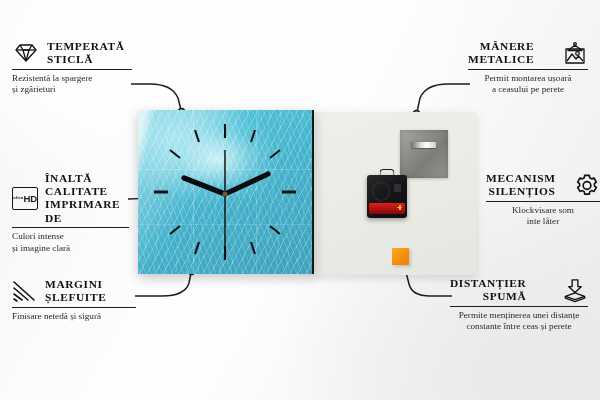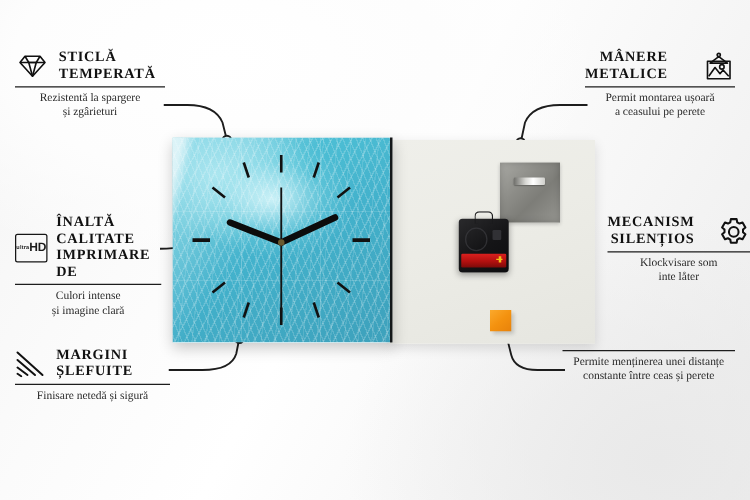--- a/index.html
+++ b/index.html
@@ -24,21 +24,20 @@
   .ttl{
     font-family:"Liberation Serif", serif;
     font-weight:700;letter-spacing:.055em;
     font-size:11.4px;line-height:13.2px;text-transform:uppercase;color:#111;
   }
   .feat.right .ttl{text-align:right;}
   .rule{height:1.15px;background:#1d1d1d;margin:2.5px 0 3px;}
   .sub{
     font-size:9.2px;line-height:11.2px;color:#2a2a2a;
     font-family:"Liberation Serif", serif;
-    text-align:center;
   }
   .feat.right .sub{text-align:center;}
 
   .ico{flex:0 0 auto;display:block;}
 
   
   .hdbadge{
     width:24px;height:21px;border:1.3px solid #161616;border-radius:2px;
     display:flex;flex-direction:row;align-items:center;justify-content:center;
     font-family:"Liberation Sans", sans-serif;line-height:1;
@@ -217,22 +216,22 @@
       <svg class="ico" width="28" height="22" viewBox="0 0 28 22">
         <g fill="none" stroke="#111" stroke-width="1.3" stroke-linejoin="round">
           <path d="M4,8 L8,3 L20,3 L24,8 L14,19 Z"></path>
           <path d="M4,8 L24,8"></path>
             <path d="M8,3 L11,8 L14,19"></path>
             <path d="M20,3 L17,8 L14,19"></path>
           <path d="M11,8 L17,8"></path>
         </g>
       </svg>
       <div>
+        <div class="ttl">TEMPERATĂ</div>
         <div class="ttl">STICLĂ</div>
-        <div class="ttl">TEMPERATĂ</div>
       </div>
     </div>
     <div class="rule"></div>
     <div class="sub">Rezistentă la spargere</div>
     <div class="sub">și zgârieturi</div>
   </div>
 
   <div class="feat left" style="left:12px;top:172px;width:117px;">
     <div class="hrow">
       <div class="hdbadge ico">
@@ -301,18 +300,31 @@
           <circle cx="13" cy="13" r="4"></circle>
         </g>
       </svg>
     </div>
     <div class="rule"></div>
     <div class="sub">Klockvisare som</div>
     <div class="sub">inte låter</div>
   </div>
 
   <div class="feat right" style="left:450px;top:277px;width:138px;">
+    <div class="hrow">
+      <div>
+        <div class="ttl">DISTANȚIER</div>
+        <div class="ttl">SPUMĂ</div>
+      </div>
+      <svg class="ico" width="26" height="25" viewBox="0 0 26 26">
+        <g fill="none" stroke="#111" stroke-width="1.4" stroke-linejoin="round">
+          <path d="M10,2 h6 v7 h3.5 L13,15 L6.5,9 H10 Z"></path>
+          <path d="M13,15.5 L23,19 L13,22.5 L3,19 Z"></path>
+          <path d="M3,19 v2 l10,3.5 10-3.5 v-2"></path>
+        </g>
+      </svg>
+    </div>
     <div class="rule"></div>
     <div class="sub">Permite menținerea unei distanțe</div>
     <div class="sub">constante între ceas și perete</div>
   </div>
 
 </div>
 
 </body></html>

